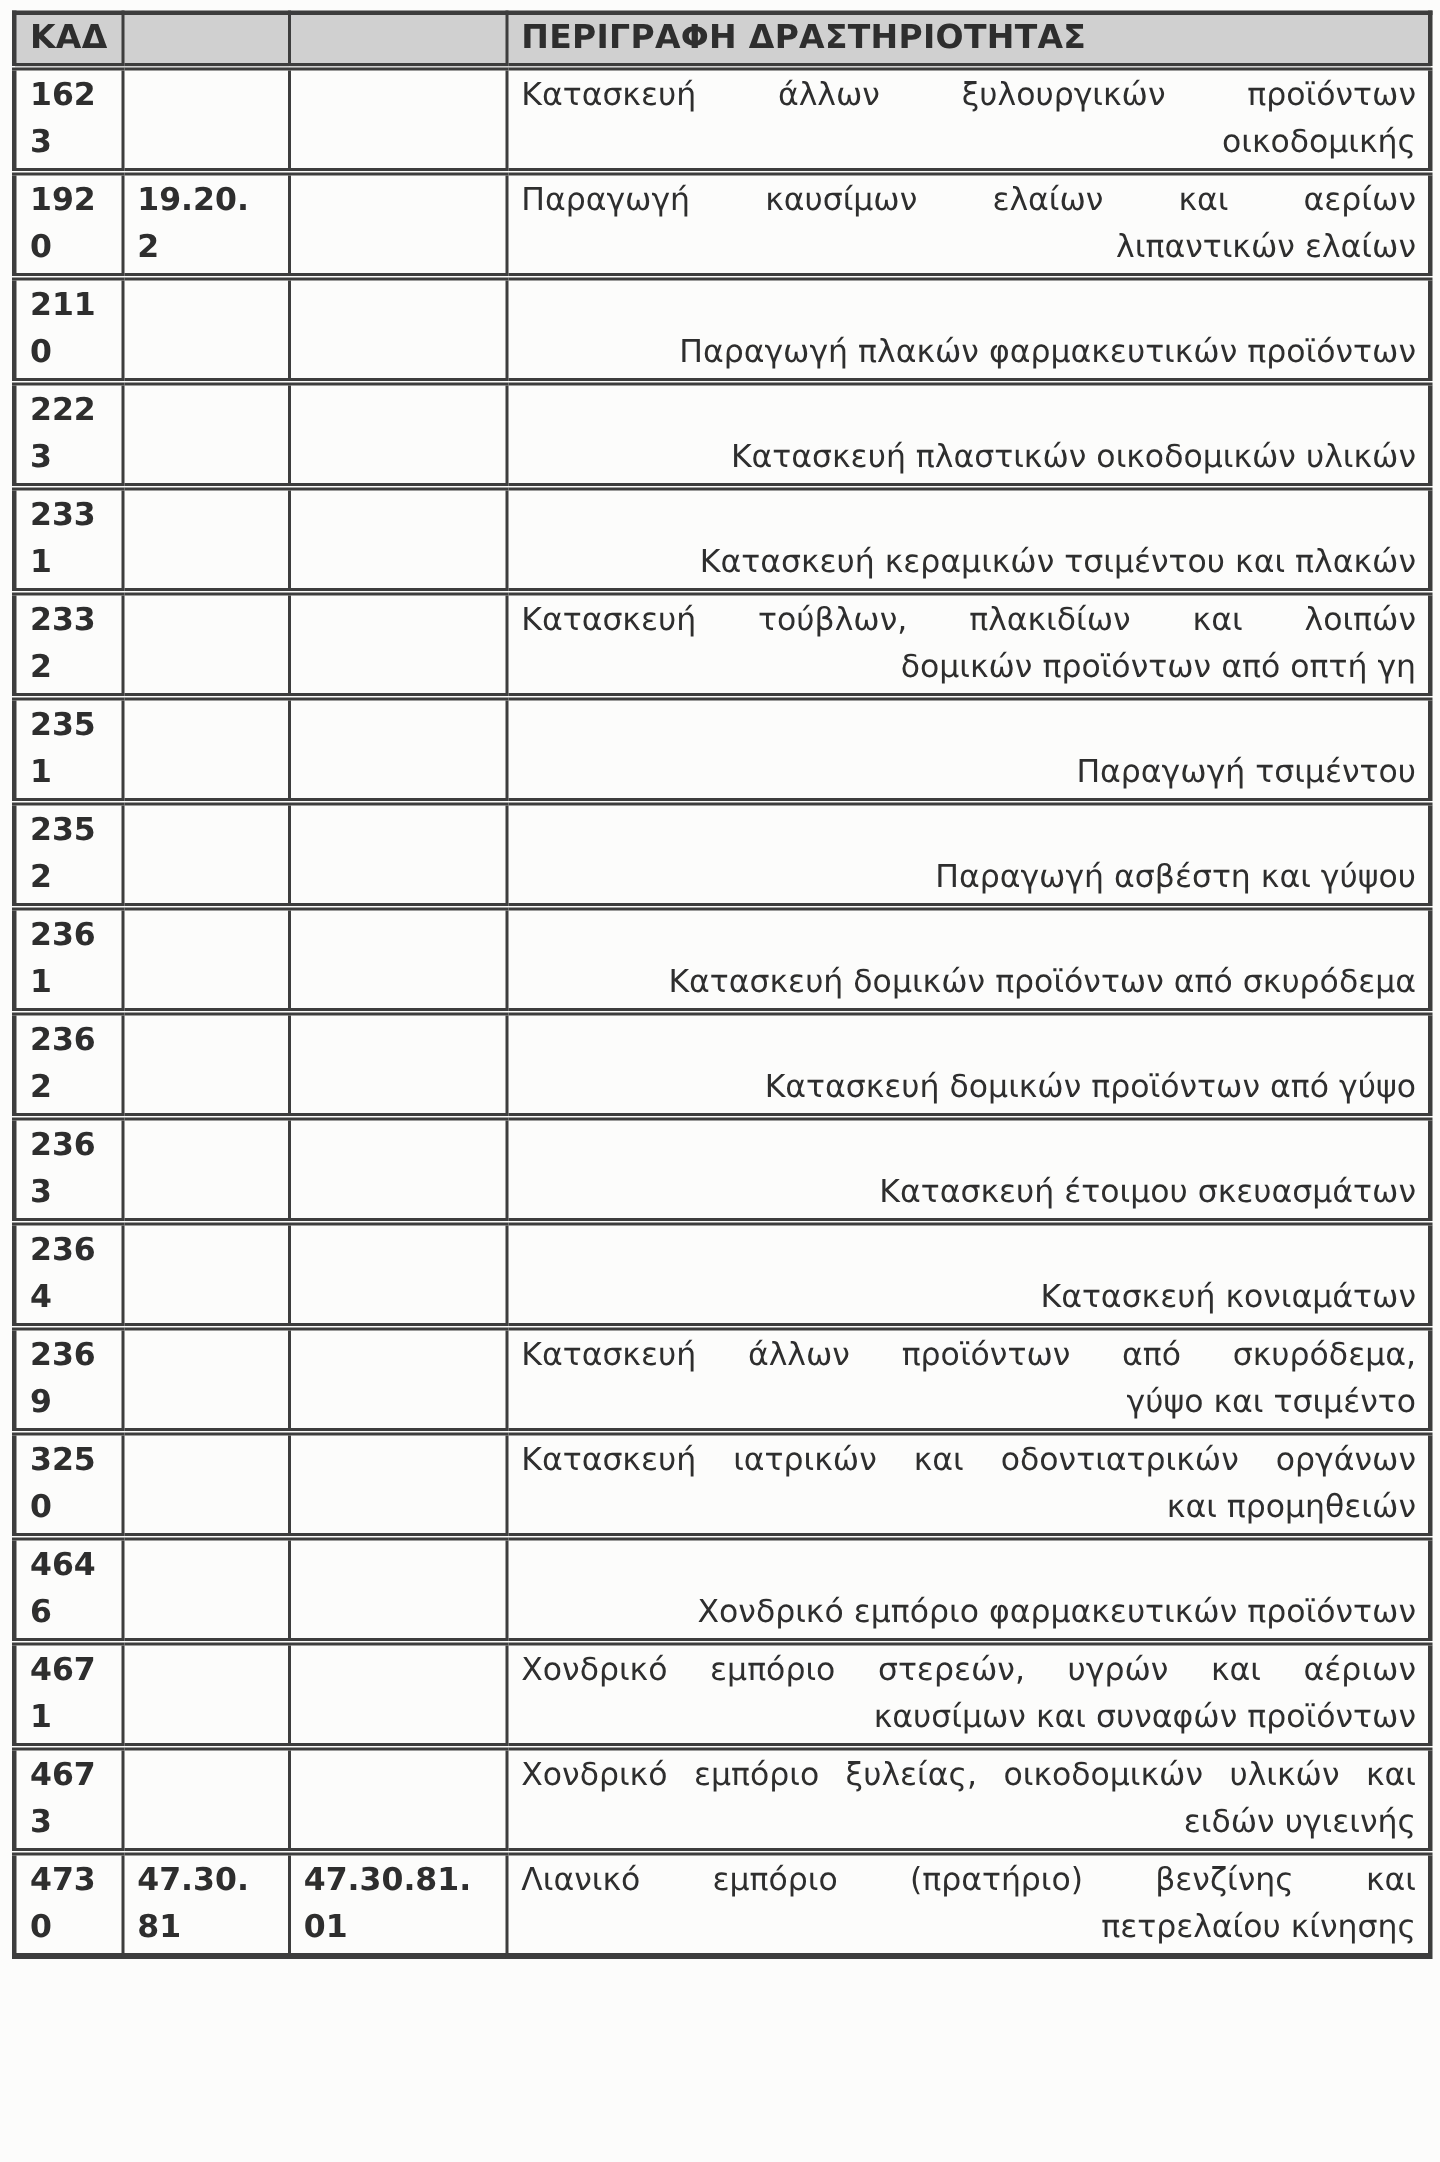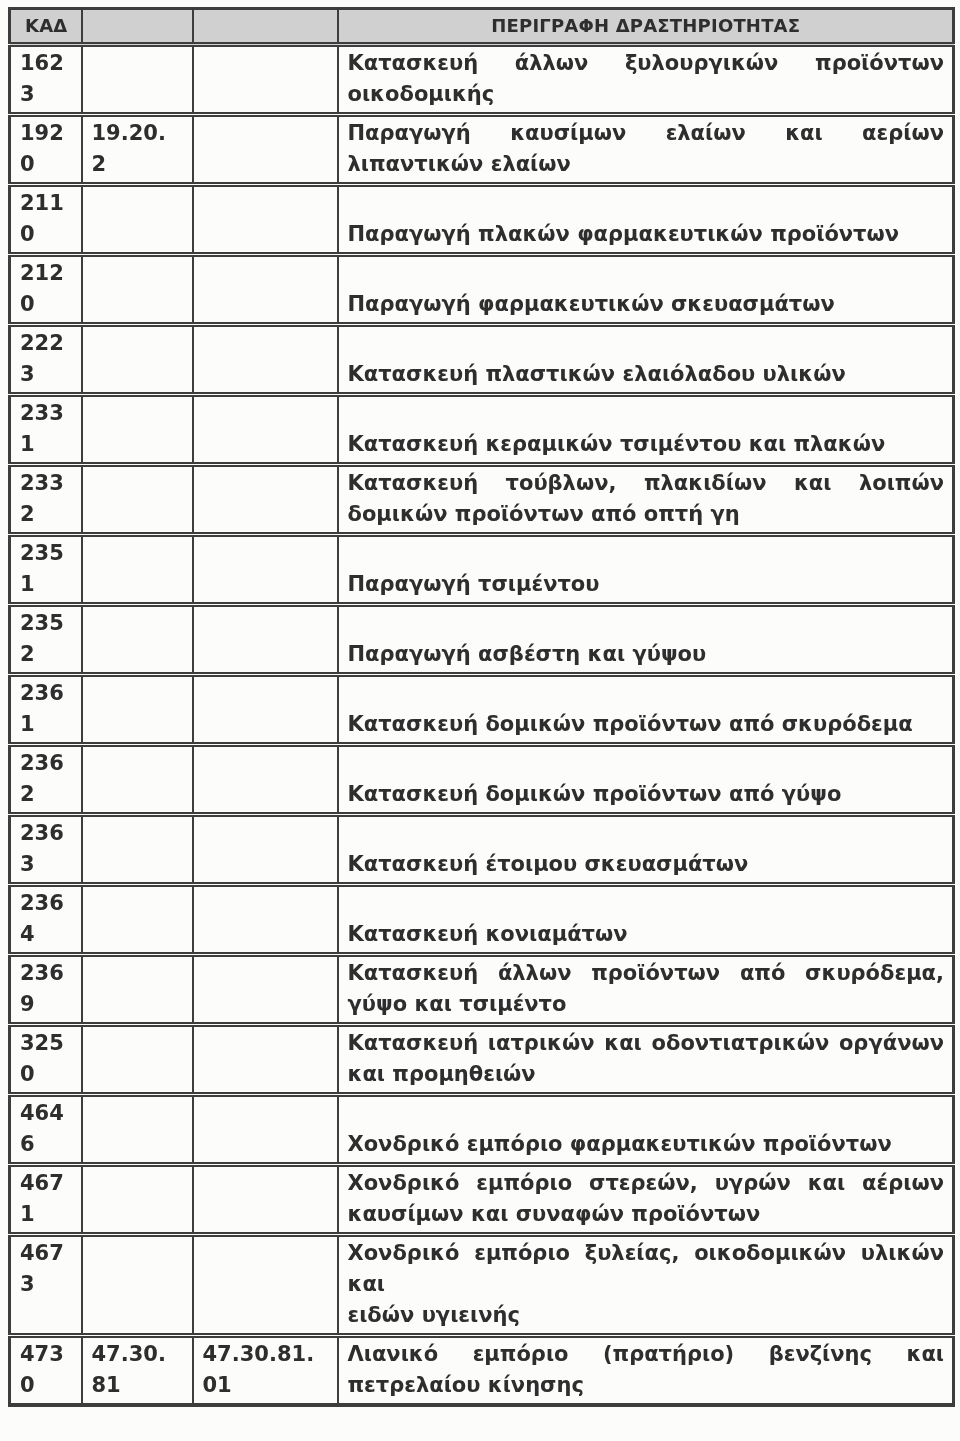--- a/index.html
+++ b/index.html
@@ -26,24 +26,24 @@
     border: 3px solid #3d3d3d;
     border-bottom-width: 4px;
   }
   col.c1 { width: 72px; }
   col.c2 { width: 111px; }
   col.c3 { width: 145px; }
   col.c4 { width: 616px; }
   th {
     background: #d0d0d0;
     font-weight: bold;
-    font-size: 18px;
+    font-size: 22px;
     line-height: 30px;
     height: 28px;
-    text-align: center;
+    text-align: left;
     vertical-align: middle;
     padding: 1px 8px 1px 9px;
     border: 2px solid #3d3d3d;
     letter-spacing: 0.2px;
   }
   td {
     font-size: 21px;
     line-height: 31px;
     height: 62px;
     padding: 1px 8px 2px 9px;
@@ -52,28 +52,27 @@
     border-top: 5px double #3d3d3d;
     overflow: hidden;
   }
   td.code {
     white-space: pre-line;
     vertical-align: top;
     font-weight: bold;
   }
   td.desc {
     vertical-align: bottom;
-    font-weight: bold;
   }
   td.desc .jline {
     text-align: justify;
     text-align-last: justify;
   }
   td.desc .lline {
-    text-align: left;
+    text-align: right;
   }
 </style>
 </head>
 <body>
 
 <div class="page">
   <table class="kad-table">
     <colgroup>
       <col class="c1">
         <col class="c2">
@@ -115,37 +114,28 @@
   <tr>
     <td class="code">211
 0</td>
     <td class="code"></td>
     <td class="code"></td>
     <td class="desc">
             <div class="lline">Παραγωγή πλακών φαρμακευτικών προϊόντων</div>
           </td>
   </tr>
 
-  <tr>
-    <td class="code">212
-0</td>
-    <td class="code"></td>
-    <td class="code"></td>
-    <td class="desc">
-            <div class="lline">Παραγωγή φαρμακευτικών σκευασμάτων</div>
-          </td>
-  </tr>
 
   <tr>
     <td class="code">222
 3</td>
     <td class="code"></td>
     <td class="code"></td>
     <td class="desc">
-            <div class="lline">Κατασκευή πλαστικών ελαιόλαδου υλικών</div>
+            <div class="lline">Κατασκευή πλαστικών οικοδομικών υλικών</div>
           </td>
   </tr>
 
   <tr>
     <td class="code">233
 1</td>
     <td class="code"></td>
     <td class="code"></td>
     <td class="desc">
             <div class="lline">Κατασκευή κεραμικών τσιμέντου και πλακών</div>

